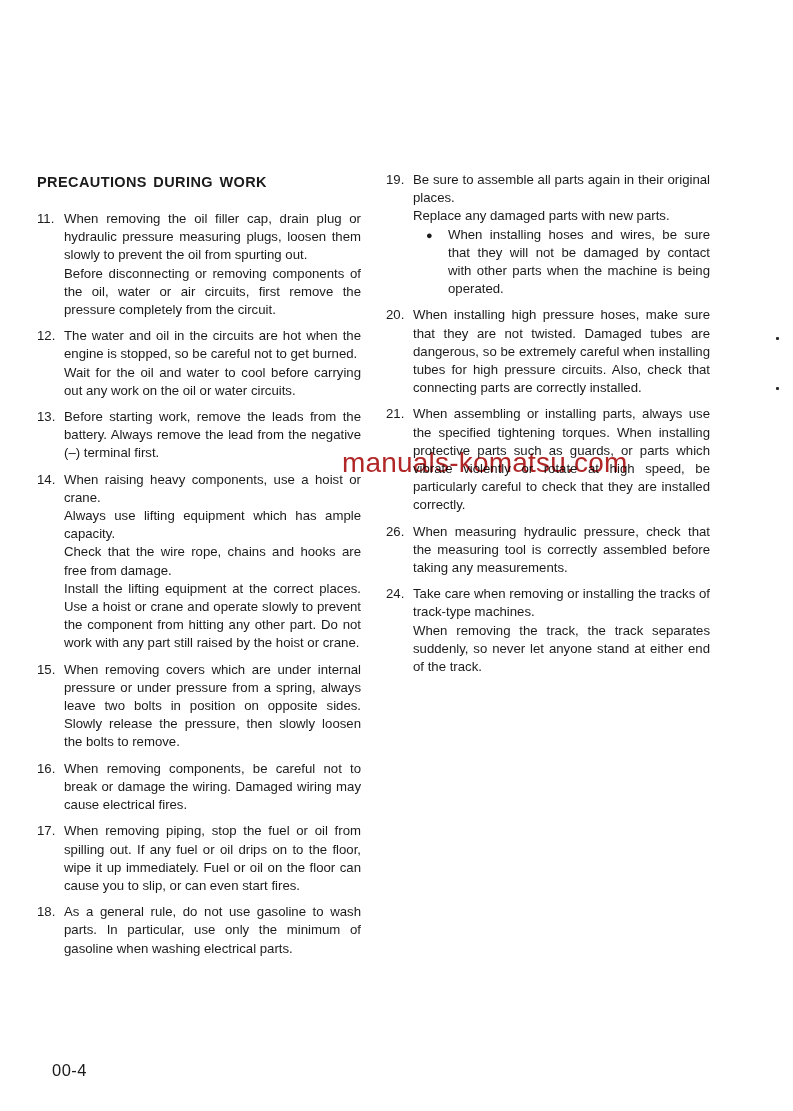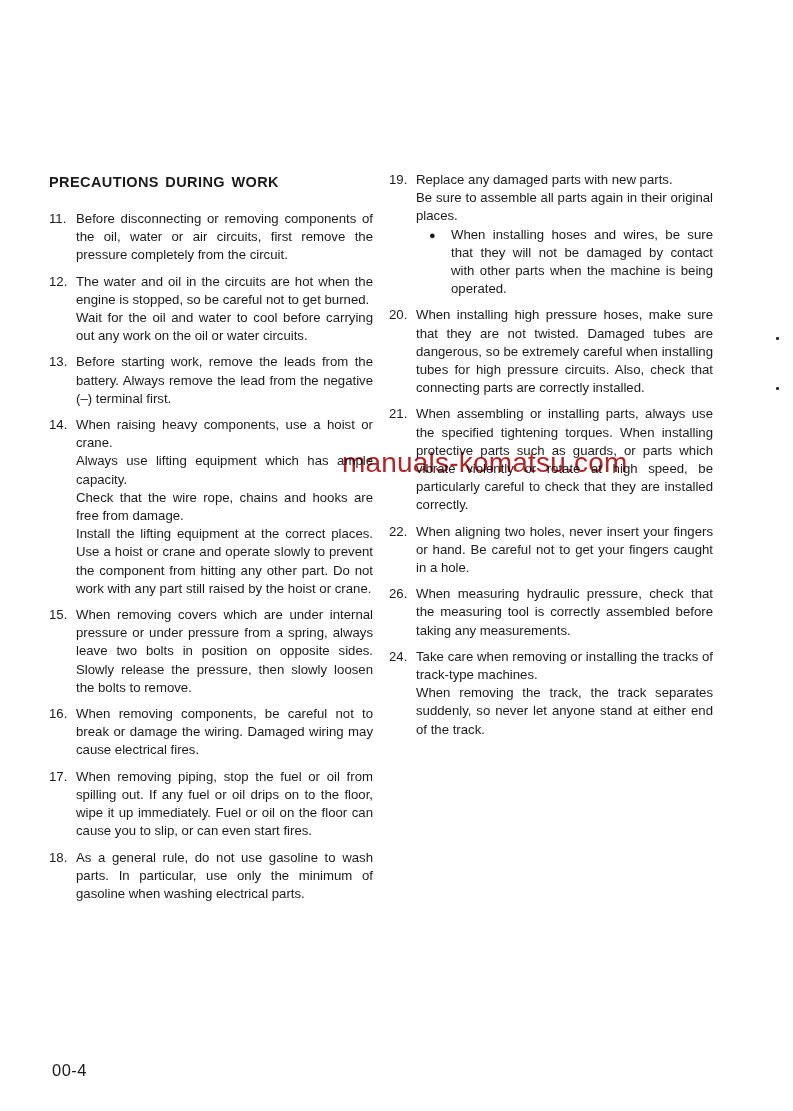--- a/index.html
+++ b/index.html
@@ -12,24 +12,24 @@
     width:793px;height:1111px;
     background:var(--bg);
     font-family:"Liberation Sans", sans-serif;
     color:var(--text-color);
     position:relative;
     overflow:hidden;
   }
   .page{position:absolute;inset:0;}
   .columns{
     position:absolute;
-    top:171px;left:49px;
+    top:171px;left:37px;
     width:673px;
     display:flex;
-    gap:16px;
+    gap:25px;
   }
   .col{width:324px;flex:0 0 324px;}
   h1.heading{
     font-size:14.5px;
     font-weight:bold;
     letter-spacing:0.4px;
     margin:3px 0 20px 0;
     word-spacing:2px;
   }
   .item{
@@ -92,20 +92,21 @@
 
 <div class="page">
 
   <div class="columns">
     <div class="col">
       <h1 class="heading">PRECAUTIONS DURING WORK</h1>
       <div id="left-items">
           <div class="item">
             <span class="num">11.</span>
             <div class="body">
+              <p>When removing the oil filler cap, drain plug or hydraulic pressure measuring plugs, loosen them slowly to prevent the oil from spurting out.</p>
               <p>Before disconnecting or removing components of the oil, water or air circuits, first remove the pressure completely from the circuit.</p>
             </div>
           </div>
           <div class="item">
             <span class="num">12.</span>
             <div class="body">
               <p>The water and oil in the circuits are hot when the engine is stopped, so be careful not to get burned.</p>
               <p>Wait for the oil and water to cool before carrying out any work on the oil or water circuits.</p>
             </div>
           </div>
@@ -148,47 +149,41 @@
               <p>As a general rule, do not use gasoline to wash parts. In particular, use only the minimum of gasoline when washing electrical parts.</p>
             </div>
           </div>
         </div>
     </div>
     <div class="col">
       <div id="right-items">
           <div class="item">
             <span class="num">19.</span>
             <div class="body">
+              <p>Be sure to assemble all parts again in their original places.</p>
               <p>Replace any damaged parts with new parts.</p>
-              <p>Be sure to assemble all parts again in their original places.</p>
               <div class="bullet">
                 <span class="dot">●</span>
                 <p>When installing hoses and wires, be sure that they will not be damaged by contact with other parts when the machine is being operated.</p>
               </div>
             </div>
           </div>
           <div class="item">
             <span class="num">20.</span>
             <div class="body">
               <p>When installing high pressure hoses, make sure that they are not twisted. Damaged tubes are dangerous, so be extremely careful when installing tubes for high pressure circuits. Also, check that connecting parts are correctly installed.</p>
             </div>
           </div>
           <div class="item">
             <span class="num">21.</span>
             <div class="body">
               <p>When assembling or installing parts, always use the specified tightening torques. When installing protective parts such as guards, or parts which vibrate violently or rotate at high speed, be particularly careful to check that they are installed correctly.</p>
             </div>
           </div>
           <div class="item">
-            <span class="num">22.</span>
-            <div class="body">
-              <p>When aligning two holes, never insert your fingers or hand. Be careful not to get your fingers caught in a hole.</p>
-            </div>
-          </div>
-          <div class="item">
             <span class="num">26.</span>
             <div class="body">
               <p>When measuring hydraulic pressure, check that the measuring tool is correctly assembled before taking any measurements.</p>
             </div>
           </div>
           <div class="item">
             <span class="num">24.</span>
             <div class="body">
               <p>Take care when removing or installing the tracks of track-type machines.</p>
               <p>When removing the track, the track separates suddenly, so never let anyone stand at either end of the track.</p>

